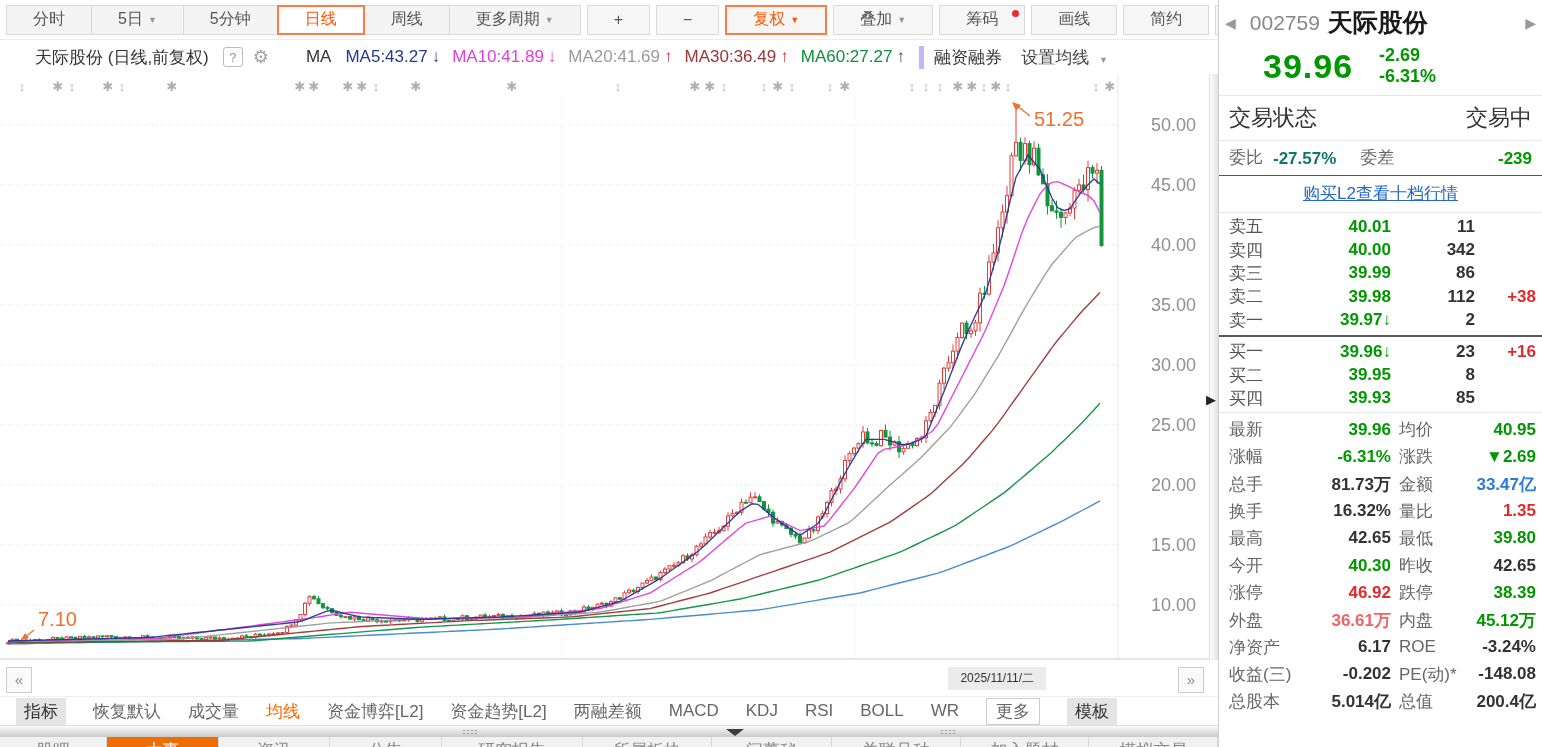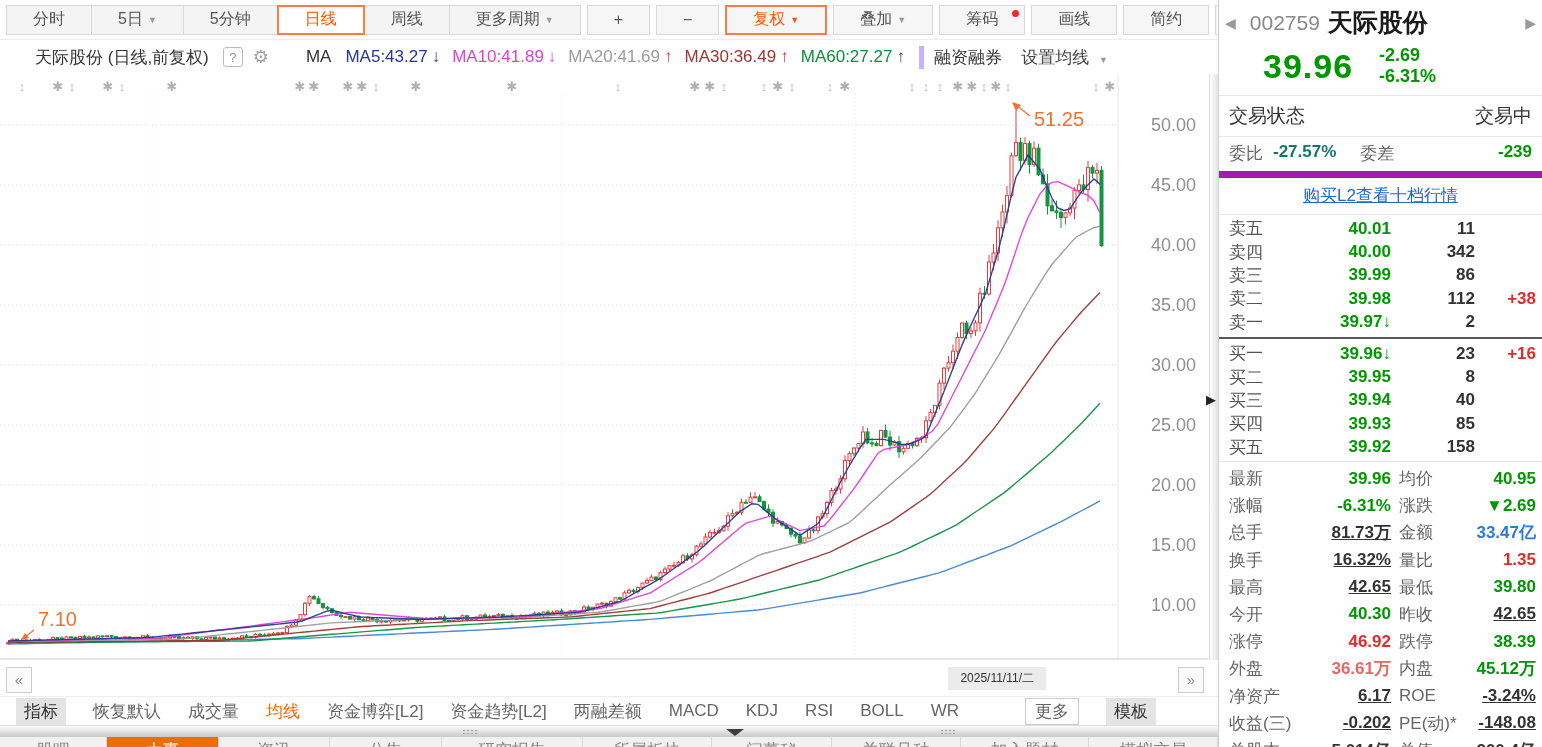--- a/index.html
+++ b/index.html
@@ -44,21 +44,21 @@
   .nav-btn.rgt { right:14px; }
   .date-chip { position:absolute; right:172px; top:3px; background:#ebebeb; color:#333;
     font-size:12px; padding:3px 12px; }
 
   
   .ind-tabs { height:29px; display:flex; align-items:center; gap:27px; padding-left:16px;
     font-size:17px; color:#666; border-top:1px solid #eee; background:#fff; white-space:nowrap; }
   .ind-tabs .tab { cursor:pointer; }
   .ind-tabs .tab.chip { background:#e4e4e4; color:#333; padding:2px 8px; }
   .ind-tabs .tab.active { color:#ff6600; }
-  .ind-tabs .tab.boxed { border:1px solid #ccc; padding:1px 9px; color:#666;margin-left:39px; }
+  .ind-tabs .tab.boxed { border:1px solid #ccc; padding:1px 9px; color:#666; }
 
   
   .splitter { position:relative; height:12px; background:linear-gradient(#fbfbfb,#c9c9c9);
     border-top:1px solid #e0e0e0; }
   .grip { position:absolute; top:3px; width:16px; height:6px;
     background-image:radial-gradient(#9a9a9a 1px, transparent 1.2px); background-size:4px 3px; }
   .split-arrow { position:absolute; top:3px; width:0; height:0;
     border-left:9px solid transparent; border-right:9px solid transparent; border-top:7px solid #3d3d3d; }
 
   
@@ -74,42 +74,42 @@
   .p-row1 { display:flex; align-items:center; }
   .p-arrow { color:#999; font-size:14px; cursor:pointer; }
   .p-code { color:#888; font-size:21px; margin:0 8px 0 14px; }
   .p-name { color:#1a1a1a; font-size:25px; font-weight:700; }
   .p-arrow.nx { margin-left:auto; }
   .p-row2 { display:flex; align-items:center; padding:6px 0 8px 38px; }
   .p-price { color:#009700; font-size:34px; font-weight:700; letter-spacing:1px; }
   .p-chg { margin-left:26px; line-height:21px; font-weight:700; font-size:18px; color:#009700; }
   .p-div { border-top:1px solid #e7e7e7; }
   .status-row { display:flex; justify-content:space-between; padding:7px 10px; color:#333;
-    border-top:1px solid #e7e7e7; border-bottom:1px solid #e7e7e7; font-size:19px; }
-  .wb-row { display:flex; align-items:flex-start; padding:5px 10px 6px 10px; border-bottom:7px solid #a21caf; }
+    border-top:1px solid #e7e7e7; border-bottom:1px solid #e7e7e7; font-size:22px; }
+  .wb-row { display:flex; align-items:flex-end; padding:5px 10px 6px 10px; border-bottom:1px solid #a21caf; }
   .wb-row .lbl { color:#666; }
   .wb-row .val { font-weight:700; color:#0f766e; margin-left:10px; }
   .wb-row .lbl2 { color:#666; margin-left:24px; }
   .wb-row .val2 { font-weight:700; color:#009700; margin-left:auto; }
   .l2-row { text-align:center; padding:6px 0 7px 0; border-bottom:1px solid #e7e7e7; }
   .l2-row a { color:#2468c8; text-decoration:underline; cursor:pointer; }
   .ob { padding:2px 0; }
   .ob-row { display:grid; grid-template-columns:52px 110px 84px 1fr; align-items:center;
     height:23.4px; padding:0 6px 0 10px; }
   .ob-row .lbl { color:#555; }
   .ob-row .prc { text-align:right; font-weight:700; color:#009700; }
   .ob-row .vol { text-align:right; font-weight:700; color:#333; }
   .ob-row .dlt { text-align:right; font-weight:700; color:#e12b2b; }
   .ob-sep { border-top:2px solid #5a5a5a; margin:1px 0; }
   .stats { padding-top:3px; }
   .st-row { display:grid; grid-template-columns:66px 96px 84px 1fr; align-items:center;
     height:27.2px; padding:0 6px 0 10px; }
   .st-row .lbl { color:#666; white-space:nowrap; }
   .st-row .val { text-align:right; font-weight:700; white-space:nowrap; }
-  .c-green { color:#009700; } .c-red { color:#e12b2b; } .c-dark { color:#333;text-decoration:underline; }
+  .c-green { color:#009700; } .c-red { color:#e12b2b; } .c-dark { color:#333; }
   .c-blue { color:#2d7bd6; } .c-lightred { color:#ef6363; }
 
   .side-strip { position:absolute; right:0; top:74px; width:9px; height:586px;
     background:linear-gradient(to right,#fdfdfd,#e3e3e3); border-left:1px solid #e0e0e0; }
   .collapse-arrow { position:absolute; left:-13px; top:392px; color:#222; font-size:13px;
     cursor:pointer; z-index:5; }
 </style>
 </head>
 <body>
 
@@ -881,37 +881,25 @@
           <span class="vol">23</span>
           <span class="dlt">+16</span>
         </div>
         <div class="ob-row">
           <span class="lbl">买二</span>
           <span class="prc">39.95</span>
           <span class="vol">8</span>
           <span class="dlt"></span>
         </div>
         <div class="ob-row">
-          <span class="lbl">买三</span>
-          <span class="prc">39.94</span>
-          <span class="vol">40</span>
-          <span class="dlt"></span>
-        </div>
-        <div class="ob-row">
           <span class="lbl">买四</span>
           <span class="prc">39.93</span>
           <span class="vol">85</span>
           <span class="dlt"></span>
         </div>
-        <div class="ob-row">
-          <span class="lbl">买五</span>
-          <span class="prc">39.92</span>
-          <span class="vol">158</span>
-          <span class="dlt"></span>
-        </div>
       </div>
     <div class="p-div"></div>
     <div class="stats" id="stats">
         <div class="st-row">
           <span class="lbl">最新</span>
           <span class="val c-green">39.96</span>
           <span class="lbl" style="padding-left: 8px;">均价</span>
           <span class="val c-green">40.95</span>
         </div>
         <div class="st-row">

